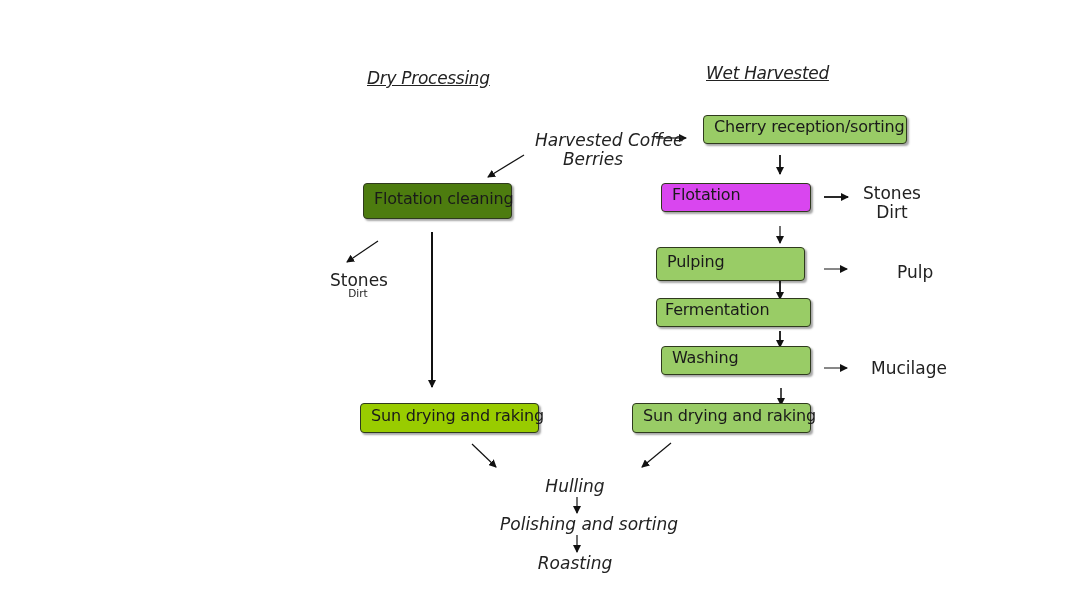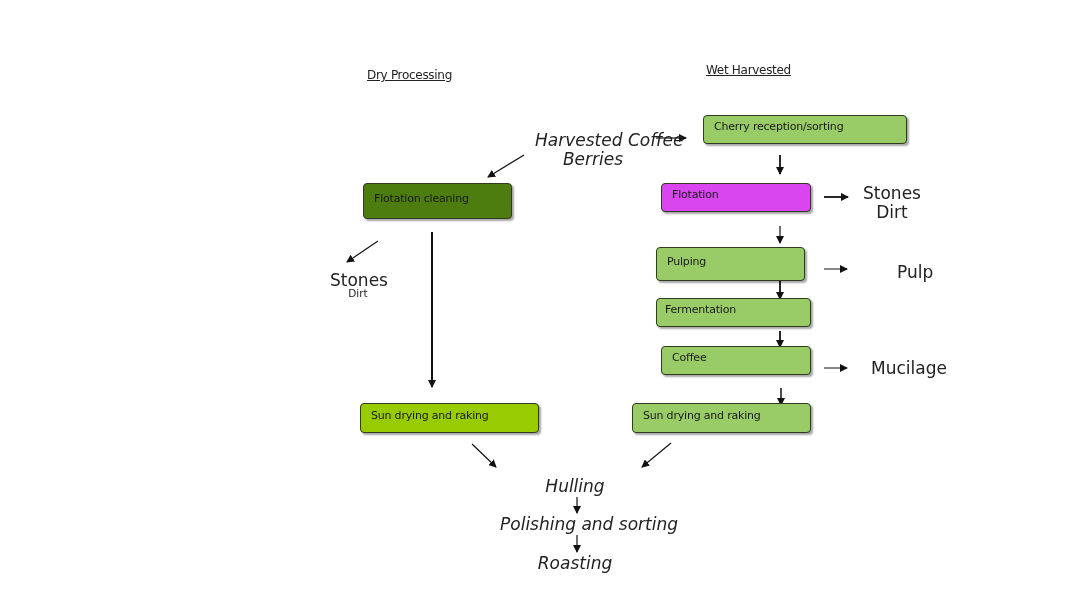--- a/index.html
+++ b/index.html
@@ -1,21 +1,21 @@
 <!DOCTYPE html>
 <html><head>
 <meta charset="utf-8">
 <style>
   html, body { margin: 0; padding: 0; background: #ffffff; }
   body { width: 1084px; height: 601px; position: relative; overflow: hidden;
          font-family: "DejaVu Sans", sans-serif; color: #111; }
-  .heading { position: absolute; font-size: 12px; text-decoration: underline; color: #222;
-             letter-spacing: -0.3px; white-space: nowrap; }
+  .heading { position: absolute; font-size: 17px; text-decoration: underline; color: #222;
+             letter-spacing: -0.3px; white-space: nowrap; font-style: italic; }
   .box { position: absolute; box-sizing: border-box; border: 1.5px solid #2f3a1e;
-         border-radius: 4px; font-size: 11px; letter-spacing: -0.2px;
+         border-radius: 4px; font-size: 16px; letter-spacing: -0.2px;
          padding-left: 10px; display: flex; align-items: center; white-space: nowrap;
          box-shadow: 2px 2px 2px rgba(0,0,0,0.35); color: #1a1a1a; }
   .box.dry { background: #99cc00; }
   .box.wet { background: #99cc66; }
   .box span { transform: translateY(-3px); display: inline-block; }
   .label { position: absolute; font-size: 17px; white-space: nowrap; color: #222; }
   .italic { font-style: italic; }
   .center { text-align: center; }
   svg#arrows { position: absolute; left: 0; top: 0; }
 </style>
@@ -76,21 +76,21 @@
 <div class="box wet" style="left: 661px; top: 183px; width: 150px; height: 29px; background: #d946ef; border-color: rgb(47, 58, 30);">
   <span>Flotation</span>
 </div>
 <div class="box wet" style="left: 656px; top: 247px; width: 149px; height: 34px; background: rgb(153, 204, 102); border-color: rgb(47, 58, 30);">
   <span>Pulping</span>
 </div>
 <div class="box wet" style="left: 656px; top: 298px; width: 155px; height: 29px; background: rgb(153, 204, 102); border-color: rgb(47, 58, 30); padding-left: 8px;">
   <span>Fermentation</span>
 </div>
 <div class="box wet" style="left: 661px; top: 346px; width: 150px; height: 29px; background: rgb(153, 204, 102); border-color: rgb(47, 58, 30);">
-  <span>Coffee</span>
+  <span>Washing</span>
 </div>
 <div class="box wet" style="left: 632px; top: 403px; width: 179px; height: 30px; background: rgb(153, 204, 102); border-color: rgb(47, 58, 30);">
   <span>Sun drying and raking</span>
 </div>
 
 <div class="label center" style="left:862px; top:183px; width:60px;">Stones</div>
 <div class="label center" style="left:862px; top:202px; width:60px;">Dirt</div>
 <div class="label" style="left:897px; top:262px;">Pulp</div>
 <div class="label" style="left:871px; top:358px;">Mucilage</div>
 

